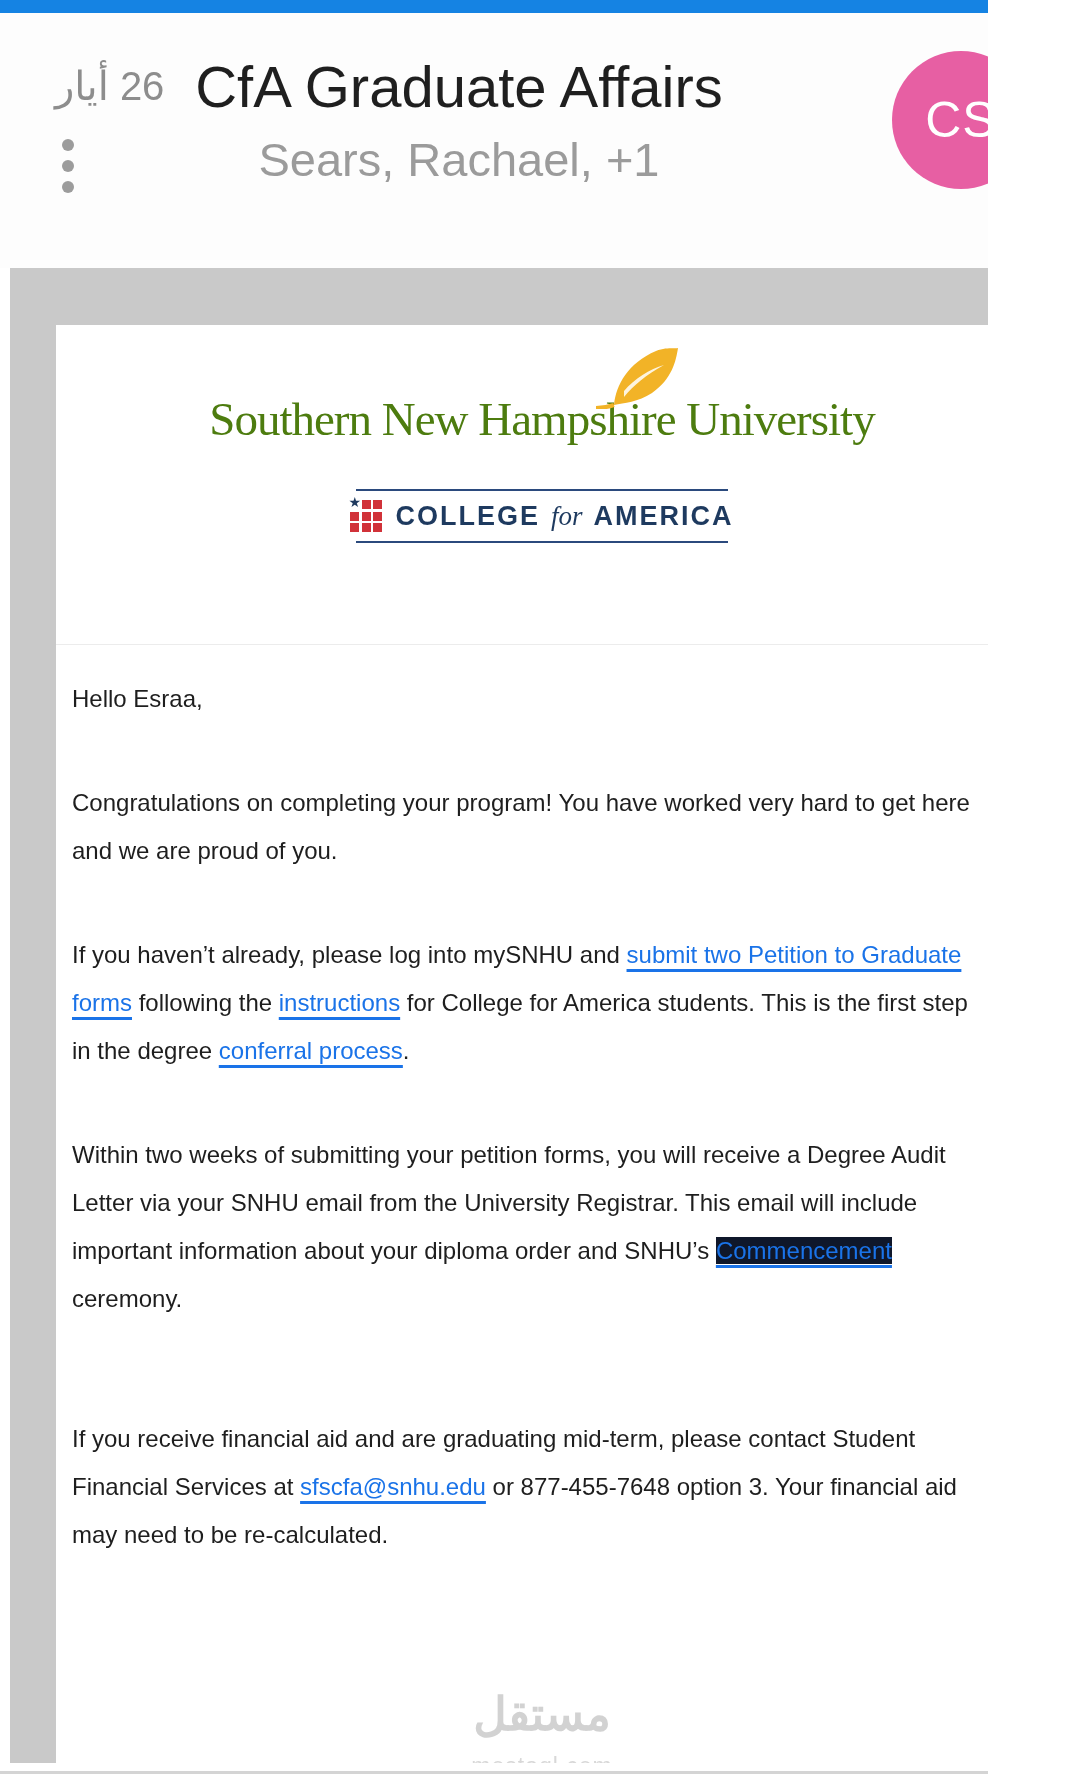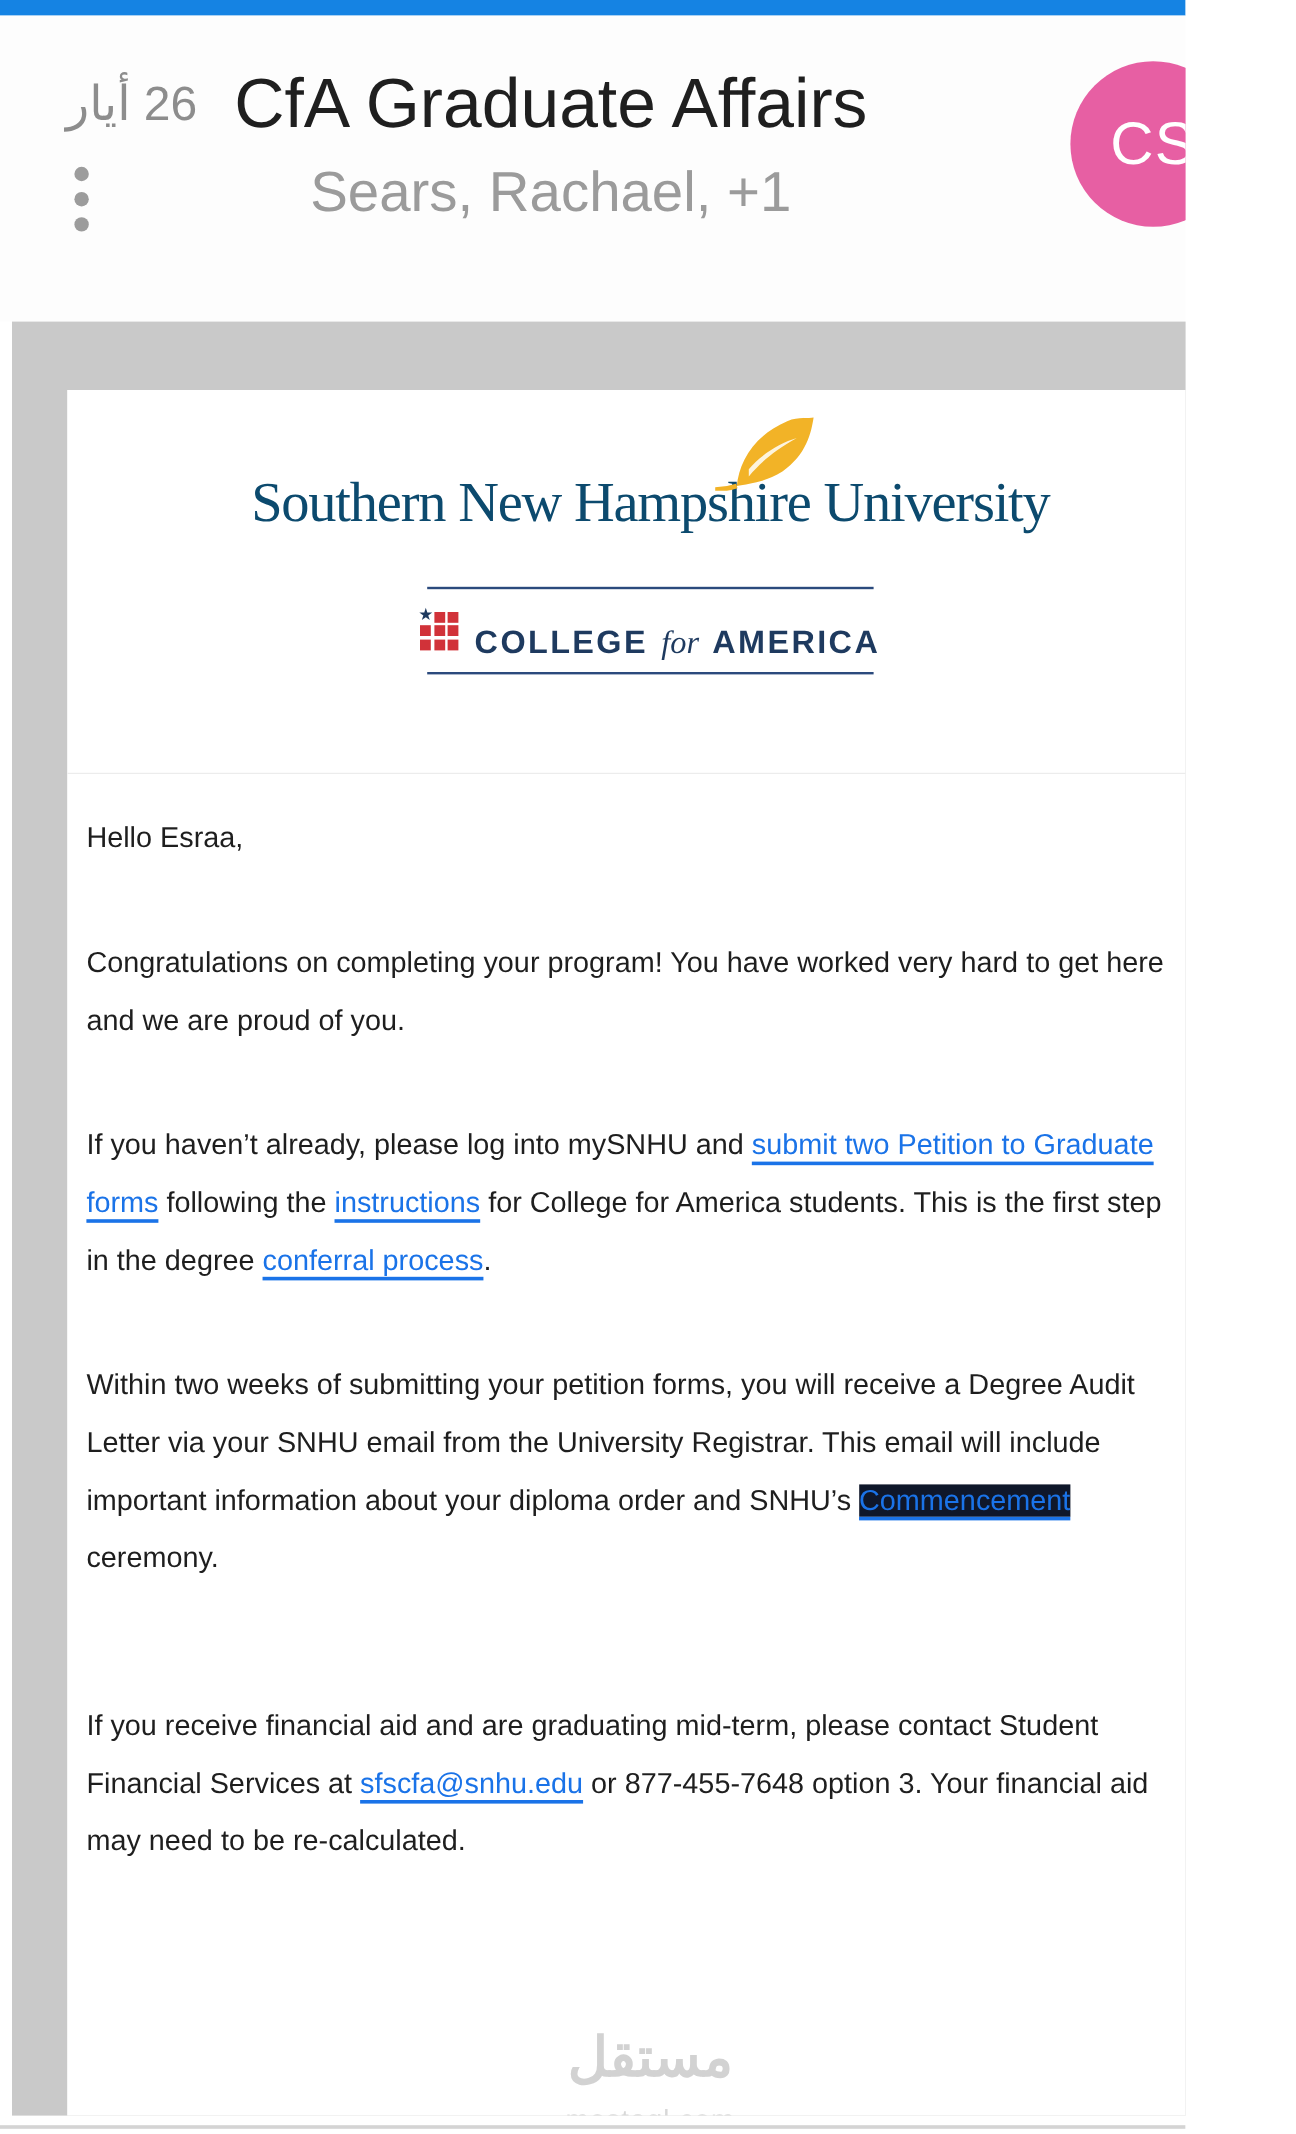--- a/index.html
+++ b/index.html
@@ -86,21 +86,21 @@
     border-bottom: 1px solid #ececec;
     display: flex; flex-direction: column; align-items: center;
   }
   .snhu-row {
     position: relative;
     margin-top: 68px;
   }
   .snhu-wordmark {
     font-family: "Liberation Serif", serif;
     font-size: 47px; line-height: 52px;
-    color: #0c4a6e; letter-spacing: -1px;
+    color: #4d7c0f; letter-spacing: -1px;
     white-space: nowrap;
   }
   .leaf-icon {
     position: absolute; left: calc(50% + 52px); top: -46px;
     width: 86px; height: 62px;
   }
   .cfa-box {
     margin-top: 44px;
     width: 372px;
     border-top: 2px solid #2b4a7d;
@@ -120,21 +120,21 @@
     background: transparent;
     color: #1e3a5f; font-size: 14px; line-height: 9px;
     position: relative; top: -2px; left: -2px;
   }
   .cfa-words { display: flex; align-items: baseline; gap: 11px; white-space: nowrap; }
   .cfa-college, .cfa-america {
     font-size: 27px; font-weight: bold; color: #1e3a5f; letter-spacing: 2px;
   }
   .cfa-for {
     font-family: "Liberation Serif", serif;
-    font-style: italic; font-size: 27px; color: #1e3a5f; margin-top: 20px;
+    font-style: italic; font-size: 27px; color: #1e3a5f;
   }
 
   
   .email-text {
     position: relative;
     padding: 0 36px 0 16px;
     z-index: 2;
   }
   .body-para {
     margin-top: 56px;

